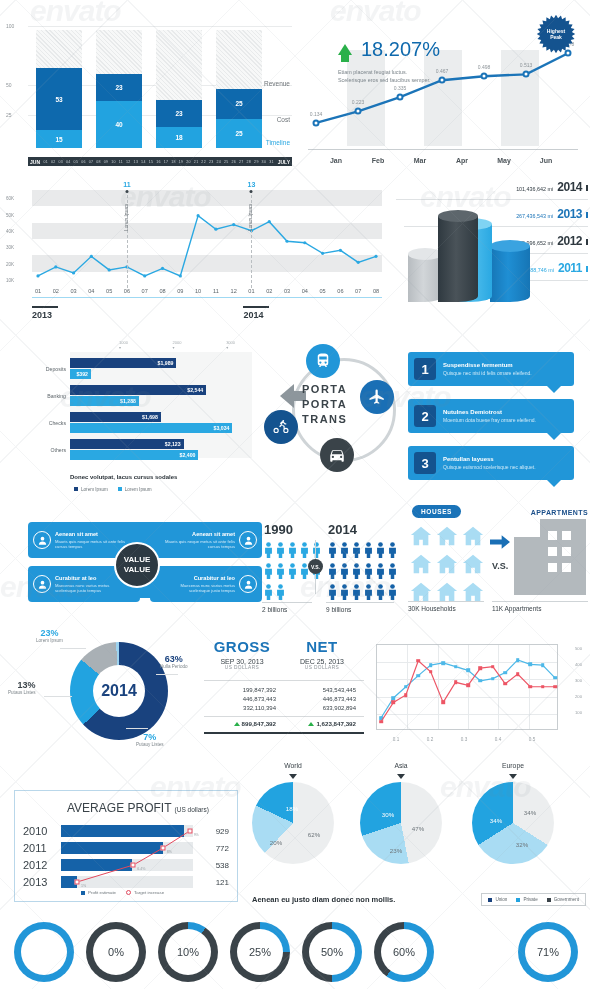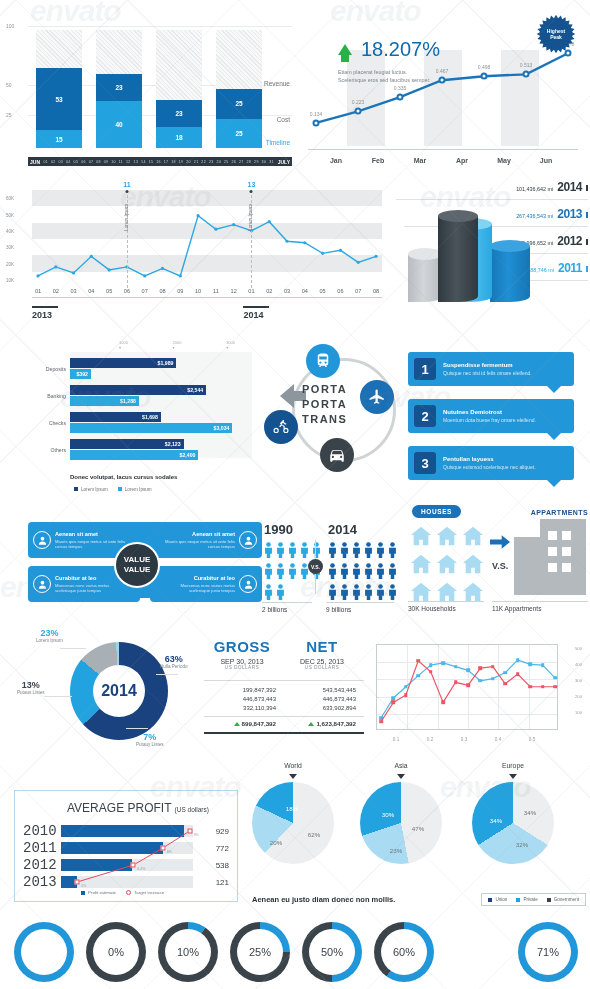--- a/index.html
+++ b/index.html
@@ -203,21 +203,21 @@
   .ml-v { position: absolute; top: 0; bottom: 0; width: 1px; background: #e7eaec; }
   .ml-h { position: absolute; left: 0; right: 0; height: 1px; background: #e7eaec; }
   .ml-pt { position: absolute; width: 3.6px; height: 3.6px; transform: translate(-50%,-50%); }
   .ml-ylab { position: absolute; right: 2px; font-size: 4.2px; color: #9aa1a6; transform: translateY(-50%); }
   .ml-xlab { position: absolute; bottom: 6px; font-size: 4.6px; color: #9aa1a6; transform: translateX(-50%); }
 
   
   #avg-profit { left: 14px; top: 790px; width: 224px; height: 112px; border: 1px solid #b9d7ea; }
   .ap-title { position: absolute; left: 52px; top: 10px; font-size: 12px; color: #3a4349; }
   .ap-title small { font-size: 6.5px; }
-  .ap-yr { position: absolute; left: 8px; font-size: 14px; color: #3a4349; transform: translateY(-50%); font-family: Liberation Mono, monospace; }
+  .ap-yr { position: absolute; left: 8px; font-size: 11px; color: #3a4349; transform: translateY(-50%); }
   .ap-track { position: absolute; left: 46px; right: 44px; height: 12px; background: #e7eaec;
               transform: translateY(-50%); }
   .ap-fill { position: absolute; left: 0; top: 0; bottom: 0; background: #1562a8; }
   .ap-val { position: absolute; right: 8px; font-size: 8px; color: #3a4349; text-align: right;
             width: 28px; transform: translateY(-50%); }
   .ap-pt { position: absolute; width: 5px; height: 5px; border: 1.2px solid #e4485c; background: #fff;
            transform: translate(-50%,-50%); }
   .ap-ptl { position: absolute; font-size: 3.6px; color: #9aa1a6; transform: translateY(-50%); }
   .ap-leg { position: absolute; left: 66px; bottom: 6px; display: flex; gap: 10px;
             font-size: 4.4px; color: #6d757a; align-items: center; }
@@ -808,21 +808,21 @@
     <div class="dn-lab" style="left:28px;top:0px;text-align:center;">
       <div class="dn-pct" style="color:#2aa8e2;">23%</div>
       <div class="dn-name">Lorem Ipsum</div>
     </div>
     <div class="dn-line" style="left:148px;top:46px;width:22px;"></div>
     <div class="dn-lab" style="left:152px;top:26px;text-align:center;">
       <div class="dn-pct" style="color:#19427e;">63%</div>
       <div class="dn-name">Nulla Periodo</div>
     </div>
     <div class="dn-line" style="left:36px;top:68px;width:28px;"></div>
-    <div class="dn-lab" style="left:9px;top:52px;text-align:center;">
+    <div class="dn-lab" style="left:0;top:52px;text-align:right;">
       <div class="dn-pct" style="color:#3a4349;">13%</div>
       <div class="dn-name">Putaus Listes</div>
     </div>
     <div class="dn-line" style="left:118px;top:100px;width:22px;"></div>
     <div class="dn-lab" style="left:128px;top:104px;text-align:center;">
       <div class="dn-pct" style="color:#2aa8e2;">7%</div>
       <div class="dn-name">Putauy Listes</div>
     </div>
   </div>
 

